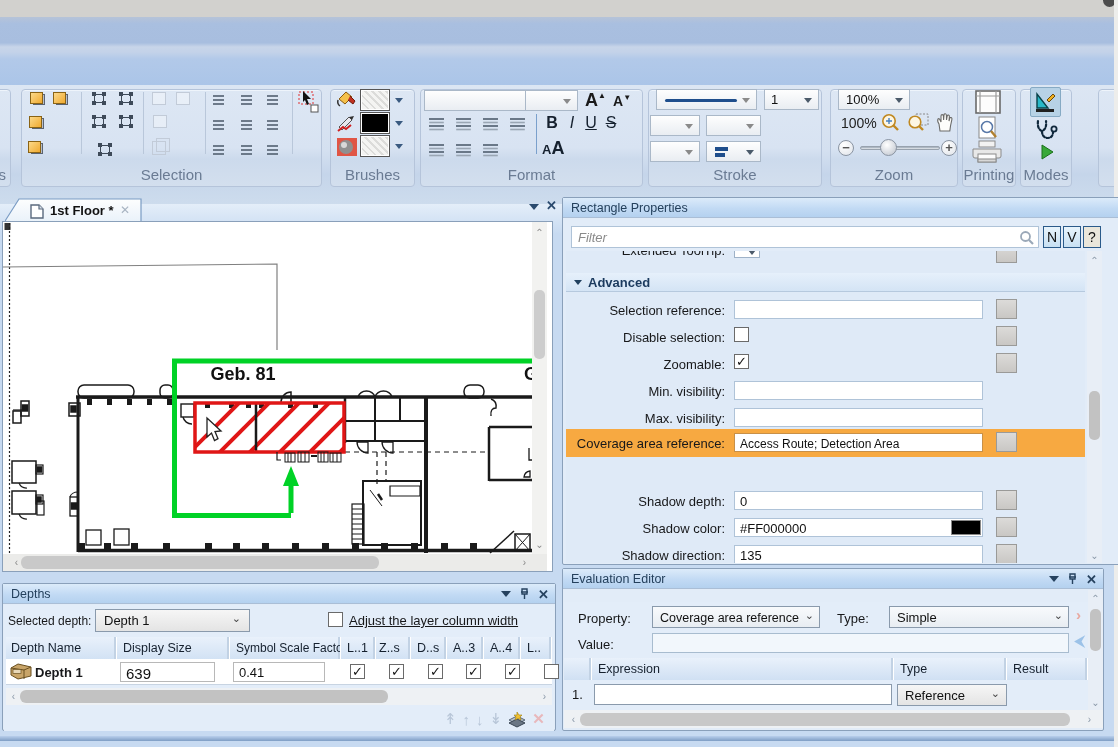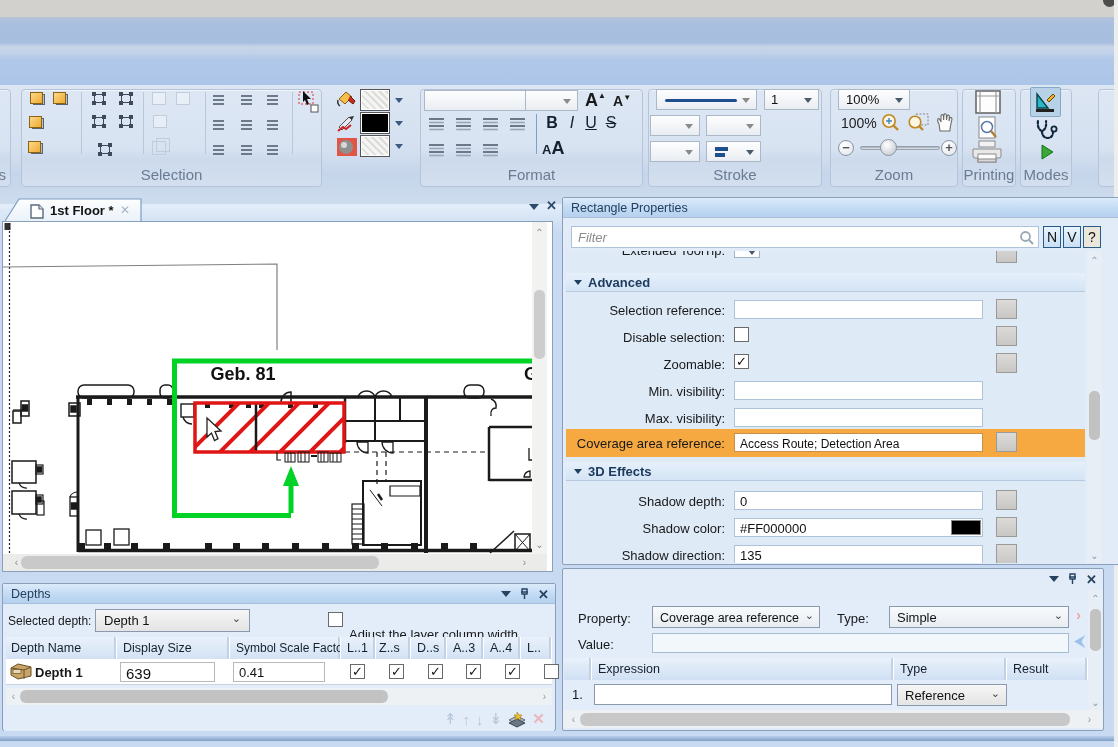--- a/index.html
+++ b/index.html
@@ -97,20 +97,23 @@
   <div class="abs" style="left:0;top:719px;width:1114px;height:5px;background:linear-gradient(#b9cfec,#7e9dc4);"></div>
 </div>
 
 <div id="ribbonlayer" class="abs" style="left:0;top:85px;width:1114px;height:102px;overflow:hidden;">
   <div class="rgroup" style="left:-70px;width:81px;">
       <div class="rlabel" style="text-align:right;padding-right:3px;width:78px;">Parts</div>
     </div>
   <div class="rgroup" style="left:21px;width:301px;">
       <div class="rlabel">Selection</div>
     </div>
+  <div class="rgroup" style="left:330px;width:85px;">
+      <div class="rlabel">Brushes</div>
+    </div>
   <div class="rgroup" style="left:420px;width:223px;">
       <div class="rlabel">Format</div>
     </div>
   <div class="rgroup" style="left:648px;width:174px;">
       <div class="rlabel">Stroke</div>
     </div>
   <div class="rgroup" style="left:830px;width:128px;">
       <div class="rlabel">Zoom</div>
     </div>
   <div class="rgroup" style="left:962px;width:54px;">
@@ -521,21 +524,20 @@
     <div class="lbl" style="right:360px;top:160px;">Max. visibility:</div>
     <div class="tbox" style="left:168px;top:157px;width:249px;height:19px;"></div>
 
     <div class="abs" style="left:0;top:178px;width:519px;height:28px;background:#f7a941;"></div>
     <div class="lbl" style="right:360px;top:185px;">Coverage area reference:</div>
     <div class="tbox" style="left:168px;top:182px;width:249px;height:19px;border-color:#c89048;">
       <span style="position:absolute;left:5px;top:3px;font-size:12px;color:#111;">Access Route; Detection Area</span>
       </div>
     <div class="gbtn" style="left:430px;top:181px;"></div>
 
-    <div class="shead" style="left:0;top:211px;width:519px;">3D Effects</div>
     <div class="lbl" style="right:360px;top:243px;">Shadow depth:</div>
     <div class="tbox" style="left:168px;top:240px;width:249px;height:19px;">
       <span style="position:absolute;left:5px;top:2px;font-size:13px;color:#111;">0</span>
       </div>
     <div class="gbtn" style="left:430px;top:239px;"></div>
     <div class="lbl" style="right:360px;top:270px;">Shadow color:</div>
     <div class="tbox" style="left:168px;top:267px;width:249px;height:19px;">
       <span style="position:absolute;left:5px;top:2px;font-size:13px;color:#111;">#FF000000</span>
       <div style="position:absolute;right:1px;top:1px;width:30px;height:15px;background:#000;border:1px solid #888;"></div>
       </div>
@@ -563,21 +565,21 @@
     <span style="font-size:13px;font-weight:bold;">✕</span>
   </div>
   <div class="abs" style="left:1px;top:21px;width:550px;height:126px;background:#e3edf9;">
 
     <div class="lbl" style="left:4px;top:9px;font-size:12px;">Selected depth:</div>
     <div class="combo" style="left:91px;top:4px;width:155px;height:23px;background:linear-gradient(#f6f6f6,#e4e4e4);border-color:#8a9aac;">
       <span style="position:absolute;left:8px;top:3px;font-size:13px;color:#111;">Depth 1</span>
       <span style="position:absolute;right:8px;top:2px;font-size:11px;color:#444;">⌄</span>
       </div>
     <div class="cb" style="left:324px;top:7px;"></div>
-    <div class="lbl" style="left:345px;top:22px;text-decoration:underline;">Adjust the layer column width</div>
+    <div class="lbl" style="left:345px;top:8px;text-decoration:underline;">Adjust the layer column width</div>
 
     <div class="abs" style="left:2px;top:32px;width:546px;height:22px;background:linear-gradient(#e9f1fb,#d2e2f4);"></div>
     <div class="thead" style="left:2px;top:32px;width:111px;">Depth Name</div>
     <div class="thead" style="left:114px;top:32px;width:112px;">Display Size</div>
     <div class="thead" style="left:227px;top:32px;width:110px;font-size:12px;">Symbol Scale Factor</div>
     <div class="thead" style="left:338px;top:32px;width:34px;">L..1</div>
     <div class="thead" style="left:370px;top:32px;width:37px;">Z..s</div>
     <div class="thead" style="left:408px;top:32px;width:35px;">D..s</div>
     <div class="thead" style="left:444px;top:32px;width:36px;">A..3</div>
     <div class="thead" style="left:481px;top:32px;width:36px;">A..4</div>
@@ -617,20 +619,21 @@
         <path d="M1,9 L9,5 L17,9 L9,13 Z" fill="#b8c2ce" stroke="#5a6878"></path>
         <path d="M1,12 L9,8 L17,12 L9,16 Z" fill="#6a7684" stroke="#3a4654"></path>
         <path d="M9,1 l2,3 3,0 -2,2 1,3 -3,-1.6 -3,1.6 1,-3 -2,-2 3,0 z" fill="#f0c030" stroke="#a08010" stroke-width=".6"></path>
       </svg>
       <span style="color:#e8b8bc;font-weight:bold;">✕</span>
     </div>
   </div>
 </div>
 
 <div class="panel" style="left:562px;top:568px;width:542px;height:163px;">
+  <div class="ptitle">Evaluation Editor</div>
   <div class="pbtns">
     <span style="width:0;height:0;border-left:5px solid transparent;border-right:5px solid transparent;border-top:6px solid #26425f;"></span>
     <svg width="9" height="12" viewBox="0 0 9 12">
         <path d="M1,4 h7 M2,1 h5 v5 h-5 z M4.5,6 v5" stroke="#26425f" stroke-width="1.4" fill="none"></path>
       </svg>
     <span style="font-size:13px;font-weight:bold;">✕</span>
   </div>
   <div class="abs" style="left:1px;top:33px;width:524px;height:120px;background:#e3edf9;">
     <div class="lbl" style="left:14px;top:9px;">Property:</div>
     <div class="combo" style="left:88px;top:4px;width:168px;height:22px;background:linear-gradient(#f8fafc,#e8edf2);border-color:#8a9aac;">

